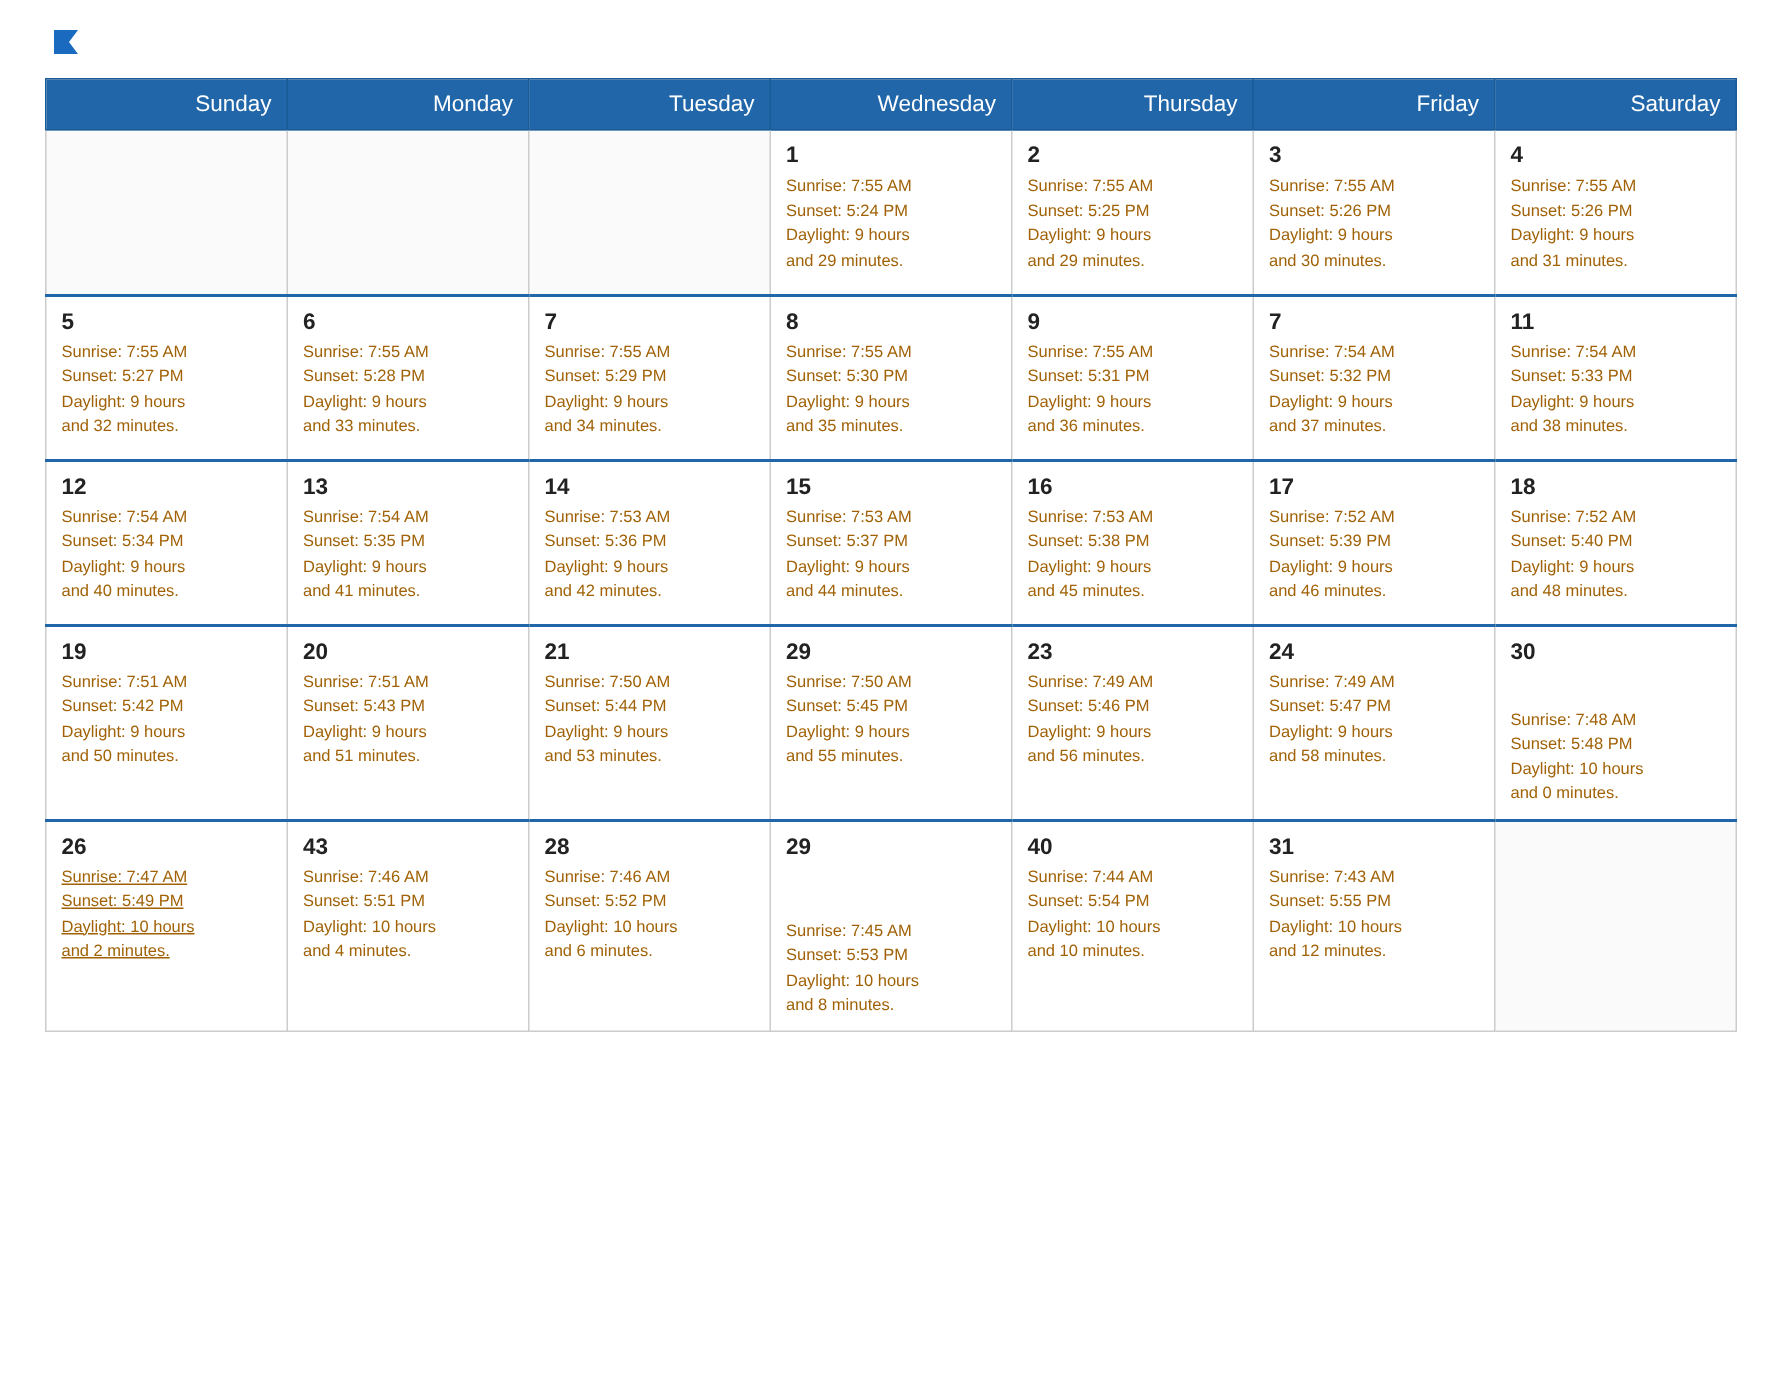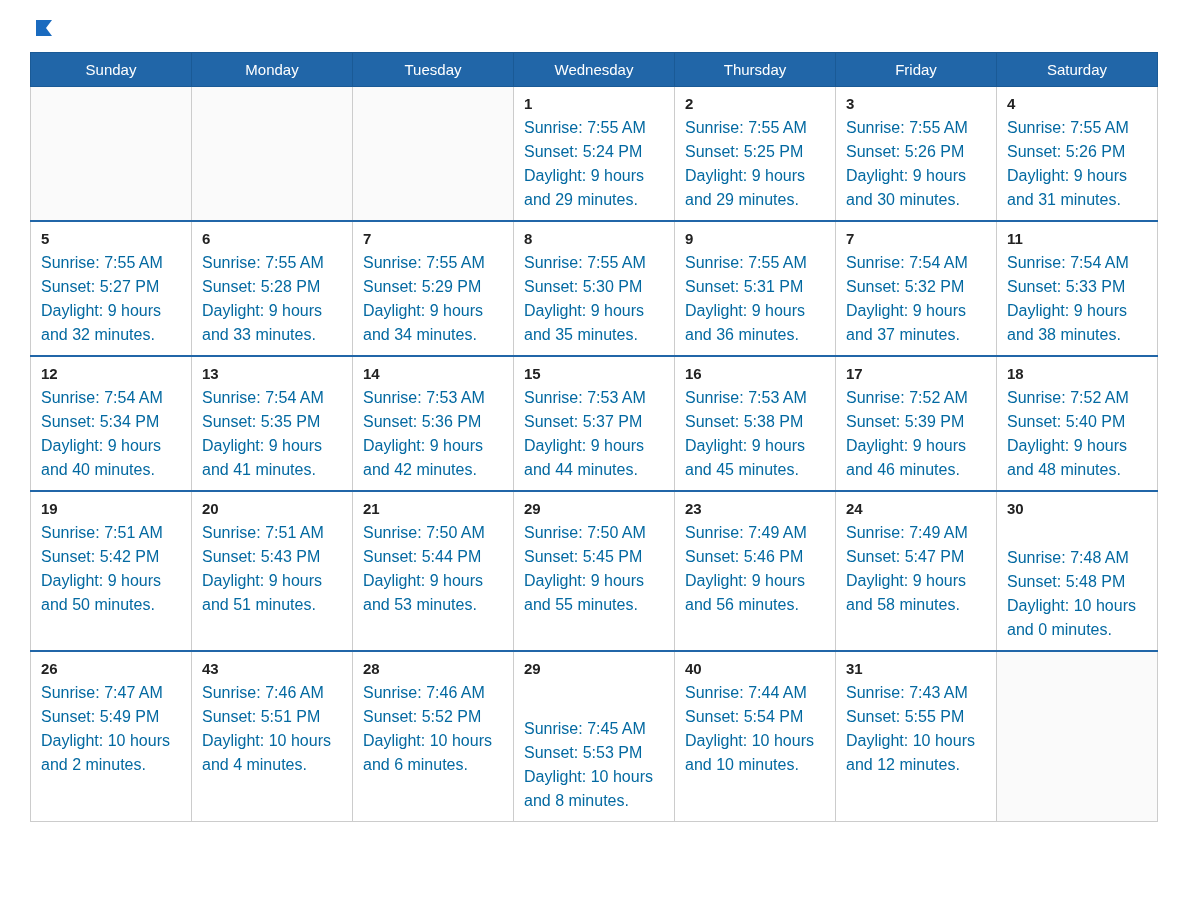--- a/index.html
+++ b/index.html
@@ -49,43 +49,43 @@
       width: 100%;
       border-collapse: collapse;
       border: 1px solid #aaa;
     }
     .calendar th {
       background-color: #2166a8;
       color: #fff;
       font-size: 15px;
       font-weight: normal;
       padding: 8px 10px;
-      text-align: center;
+      text-align: right;
       border: 1px solid #1a5a96;
     }
     .calendar td {
       width: 14.28%;
       vertical-align: top;
       padding: 8px 10px;
       border: 1px solid #ccc;
       font-size: 13px;
       color: #333;
       min-height: 110px;
       height: 110px;
     }
     .day-number {
       font-size: 15px;
       font-weight: bold;
       color: #222;
       display: block;
       margin-bottom: 4px;
     }
     .day-info {
-      font-size: 16px;
-      color: #0369a1;
+      font-size: 11px;
+      color: #a16207;
       line-height: 1.5;
     }
     .empty-cell {
       background: #fafafa;
     }
     .row-divider td {
       border-top: 2px solid #2166a8;
     }
   </style>
 </head>
@@ -304,21 +304,21 @@
           <span class="day-number">30</span>
           <div class="day-info" style="white-space: pre-line; margin-top: 29px;">Sunrise: 7:48 AM
 Sunset: 5:48 PM
 Daylight: 10 hours
 and 0 minutes.</div>
         </td>
       </tr>
       <tr class="row-divider">
         <td>
           <span class="day-number">26</span>
-          <div class="day-info" style="white-space: pre-line;">Sunrise: 7:47 AM
+          <div class="day-info" style="white-space: pre-line; text-decoration: underline;">Sunrise: 7:47 AM
 Sunset: 5:49 PM
 Daylight: 10 hours
 and 2 minutes.</div>
         </td>
         <td>
           <span class="day-number">43</span>
           <div class="day-info" style="white-space: pre-line;">Sunrise: 7:46 AM
 Sunset: 5:51 PM
 Daylight: 10 hours
 and 4 minutes.</div>

